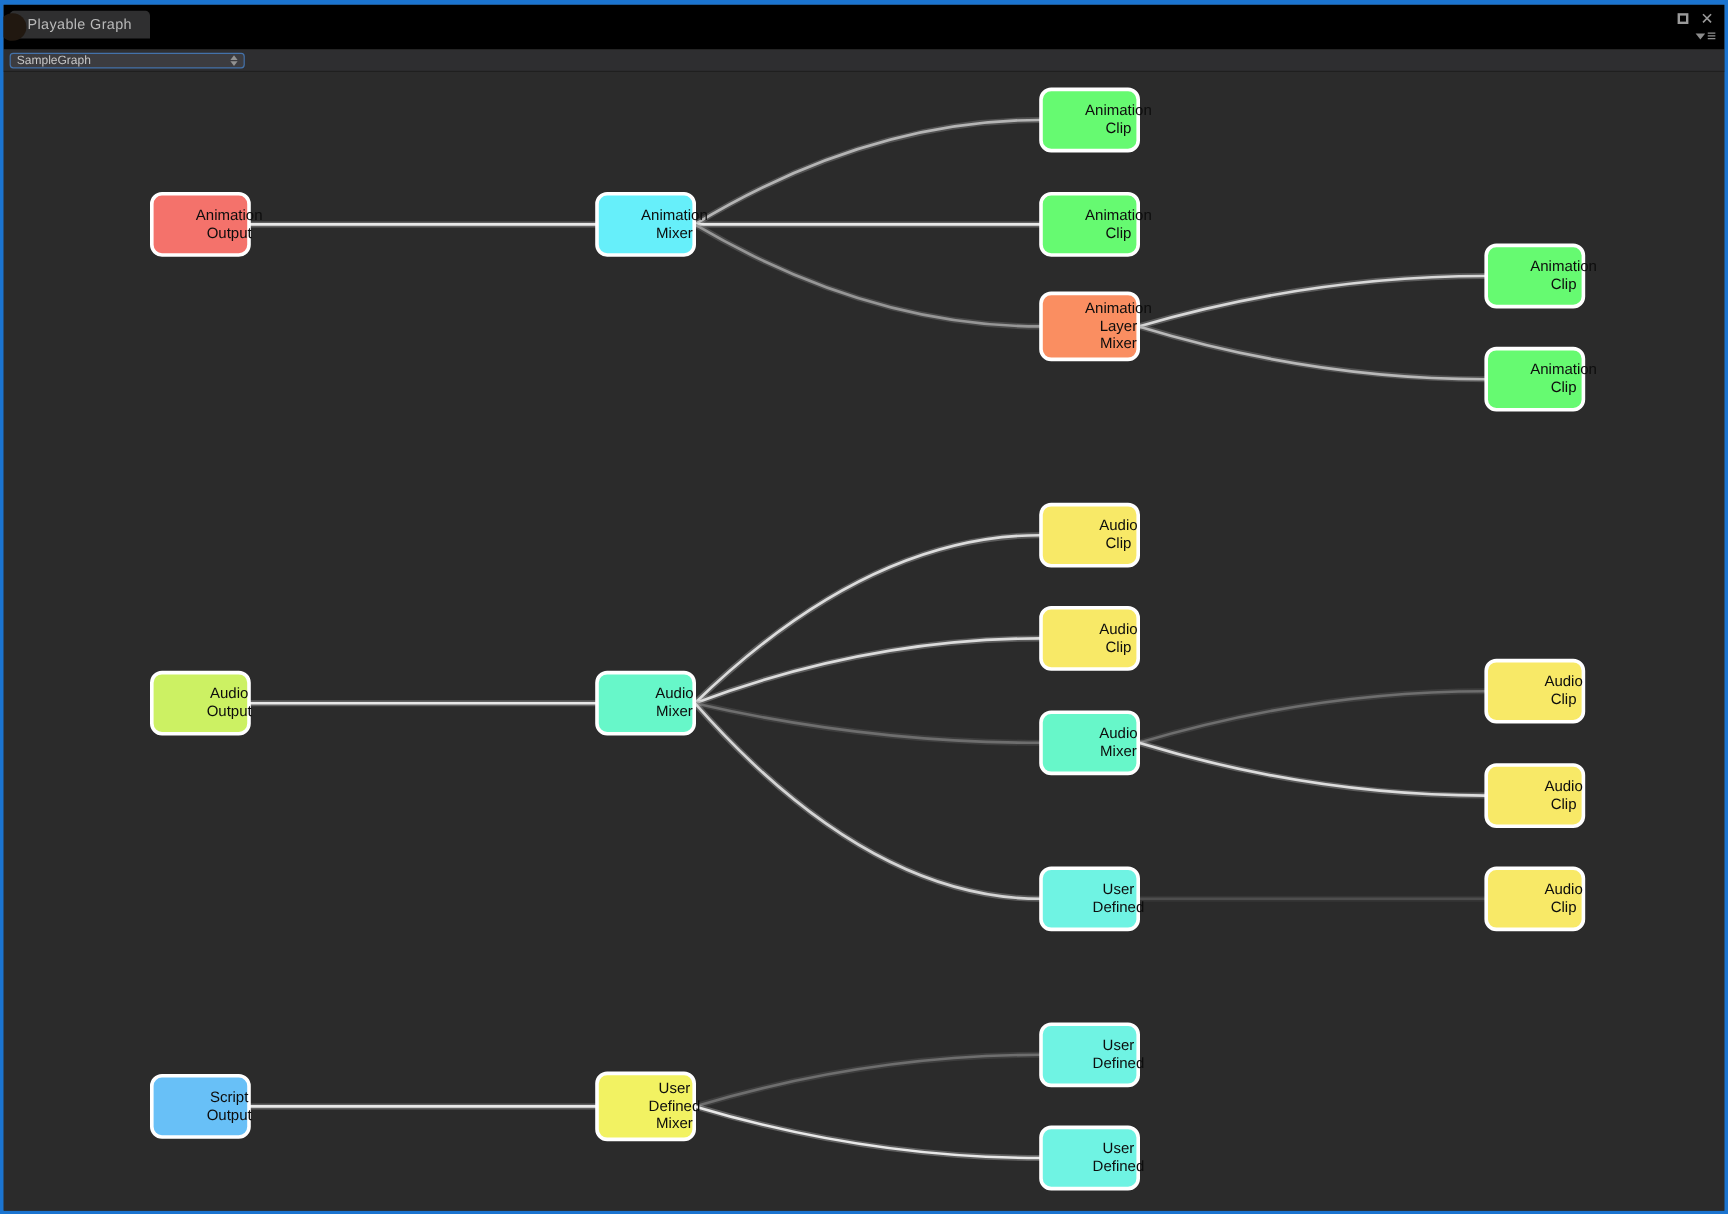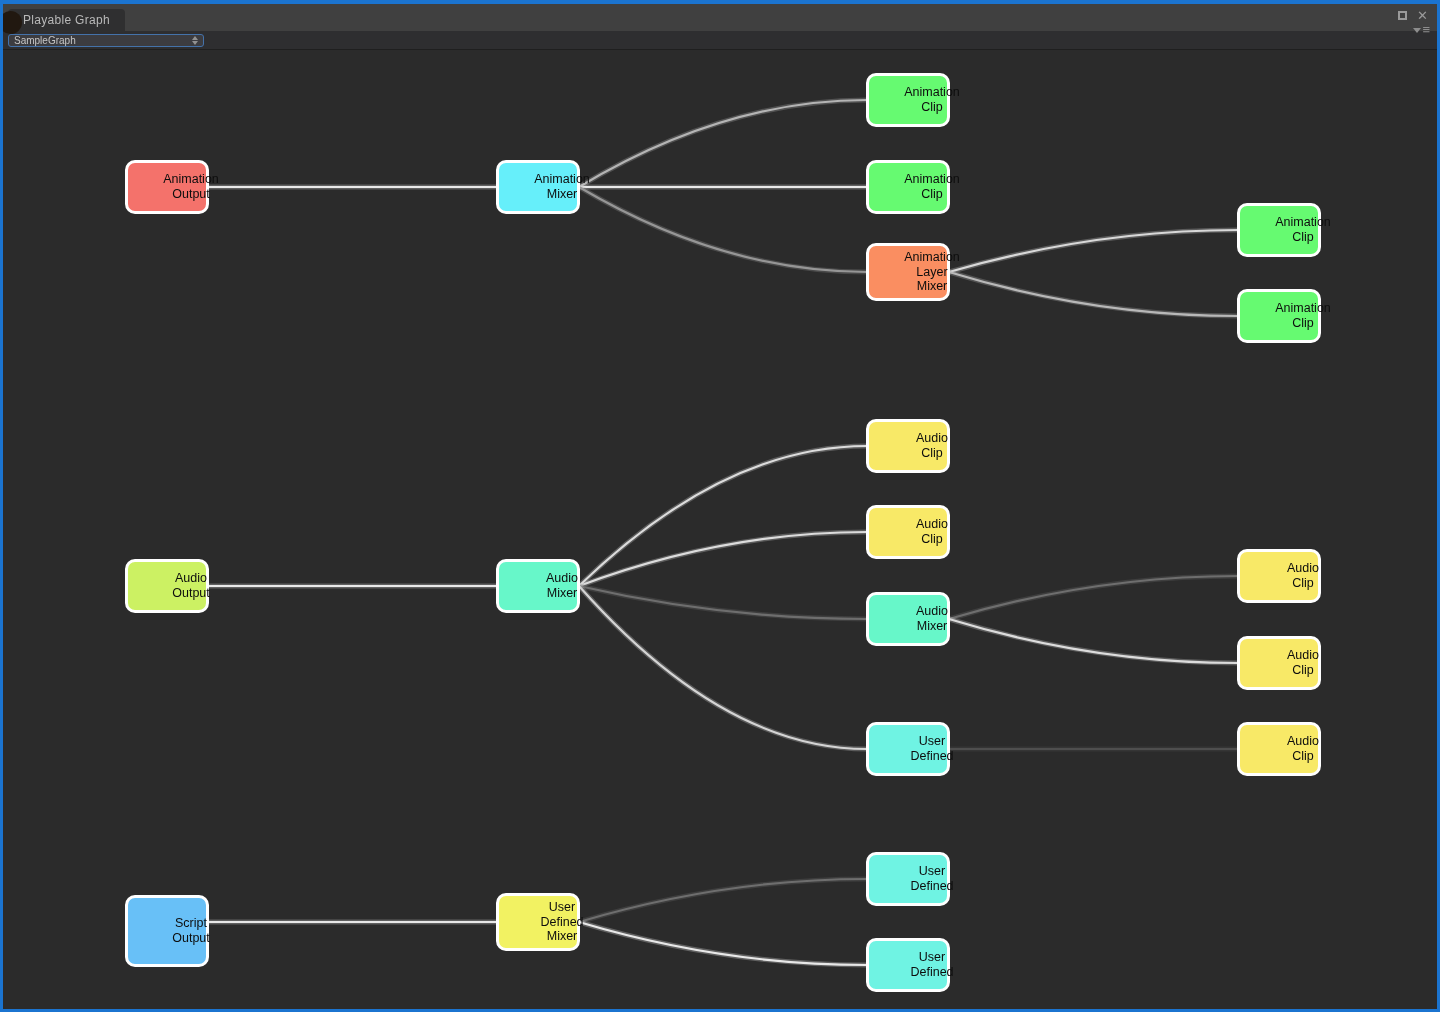--- a/index.html
+++ b/index.html
@@ -4,21 +4,21 @@
 <style>
   * { margin:0; padding:0; box-sizing:border-box; }
   html,body { width:1440px; height:1012px; background:#1a1a1a; font-family:"Liberation Sans", sans-serif; }
   .window {
     position:relative; width:1440px; height:1012px; overflow:hidden;
     background:#2b2b2b;
     border:3px solid #1b74d0; border-top-width:4px;
   }
   
   .header { position:absolute; top:0; left:0; right:0; z-index:3; }
-  .tabbar { height:27px; background:#404040; position:relative; }
+  .tabbar { height:37px; background:#000000; position:relative; }
   .tab {
     display:inline-block; margin:5px 0 0 5px; padding:4px 15px 5px 15px;
     background:#2f2f30; border-radius:4px 4px 0 0;
     color:#b9b9b9; font-size:12px; letter-spacing:0.3px;
   }
   .win-btns { position:absolute; top:7px; right:9px; display:flex; gap:10px; align-items:center; }
   .maximize-box { width:9px; height:9px; border:2px solid #9a9a9a; display:inline-block; }
   .close-x { color:#9a9a9a; font-size:13px; line-height:9px; }
   .menu-btn { position:absolute; top:21px; right:7px; display:flex; align-items:center; gap:1px; }
   .tri-down { width:0; height:0; border-left:4px solid transparent; border-right:4px solid transparent; border-top:5px solid #8d8d8d; }
@@ -117,21 +117,21 @@
         <div class="node" style="left: 863px; top: 588px; width: 84px; height: 54px; background: rgb(103, 247, 201);"><span>Audio
 Mixer</span></div>
         <div class="node" style="left: 863px; top: 718px; width: 84px; height: 54px; background: rgb(111, 243, 227);"><span>User
 Defined</span></div>
         <div class="node" style="left: 1234px; top: 545px; width: 84px; height: 54px; background: rgb(248, 233, 103);"><span>Audio
 Clip</span></div>
         <div class="node" style="left: 1234px; top: 632px; width: 84px; height: 54px; background: rgb(248, 233, 103);"><span>Audio
 Clip</span></div>
         <div class="node" style="left: 1234px; top: 718px; width: 84px; height: 54px; background: rgb(248, 233, 103);"><span>Audio
 Clip</span></div>
-        <div class="node" style="left: 122px; top: 891px; width: 84px; height: 72px; background: rgb(104, 192, 247);"><span>Script
+        <div class="node" style="left: 122px; top: 891px; width: 84px; height: 54px; background: rgb(104, 192, 247);"><span>Script
 Output</span></div>
         <div class="node" style="left: 493px; top: 889px; width: 84px; height: 58px; background: rgb(242, 242, 98);"><span>User
 Defined
 Mixer</span></div>
         <div class="node" style="left: 863px; top: 848px; width: 84px; height: 54px; background: rgb(111, 243, 227);"><span>User
 Defined</span></div>
         <div class="node" style="left: 863px; top: 934px; width: 84px; height: 54px; background: rgb(111, 243, 227);"><span>User
 Defined</span></div>
       </div>
   </div>

